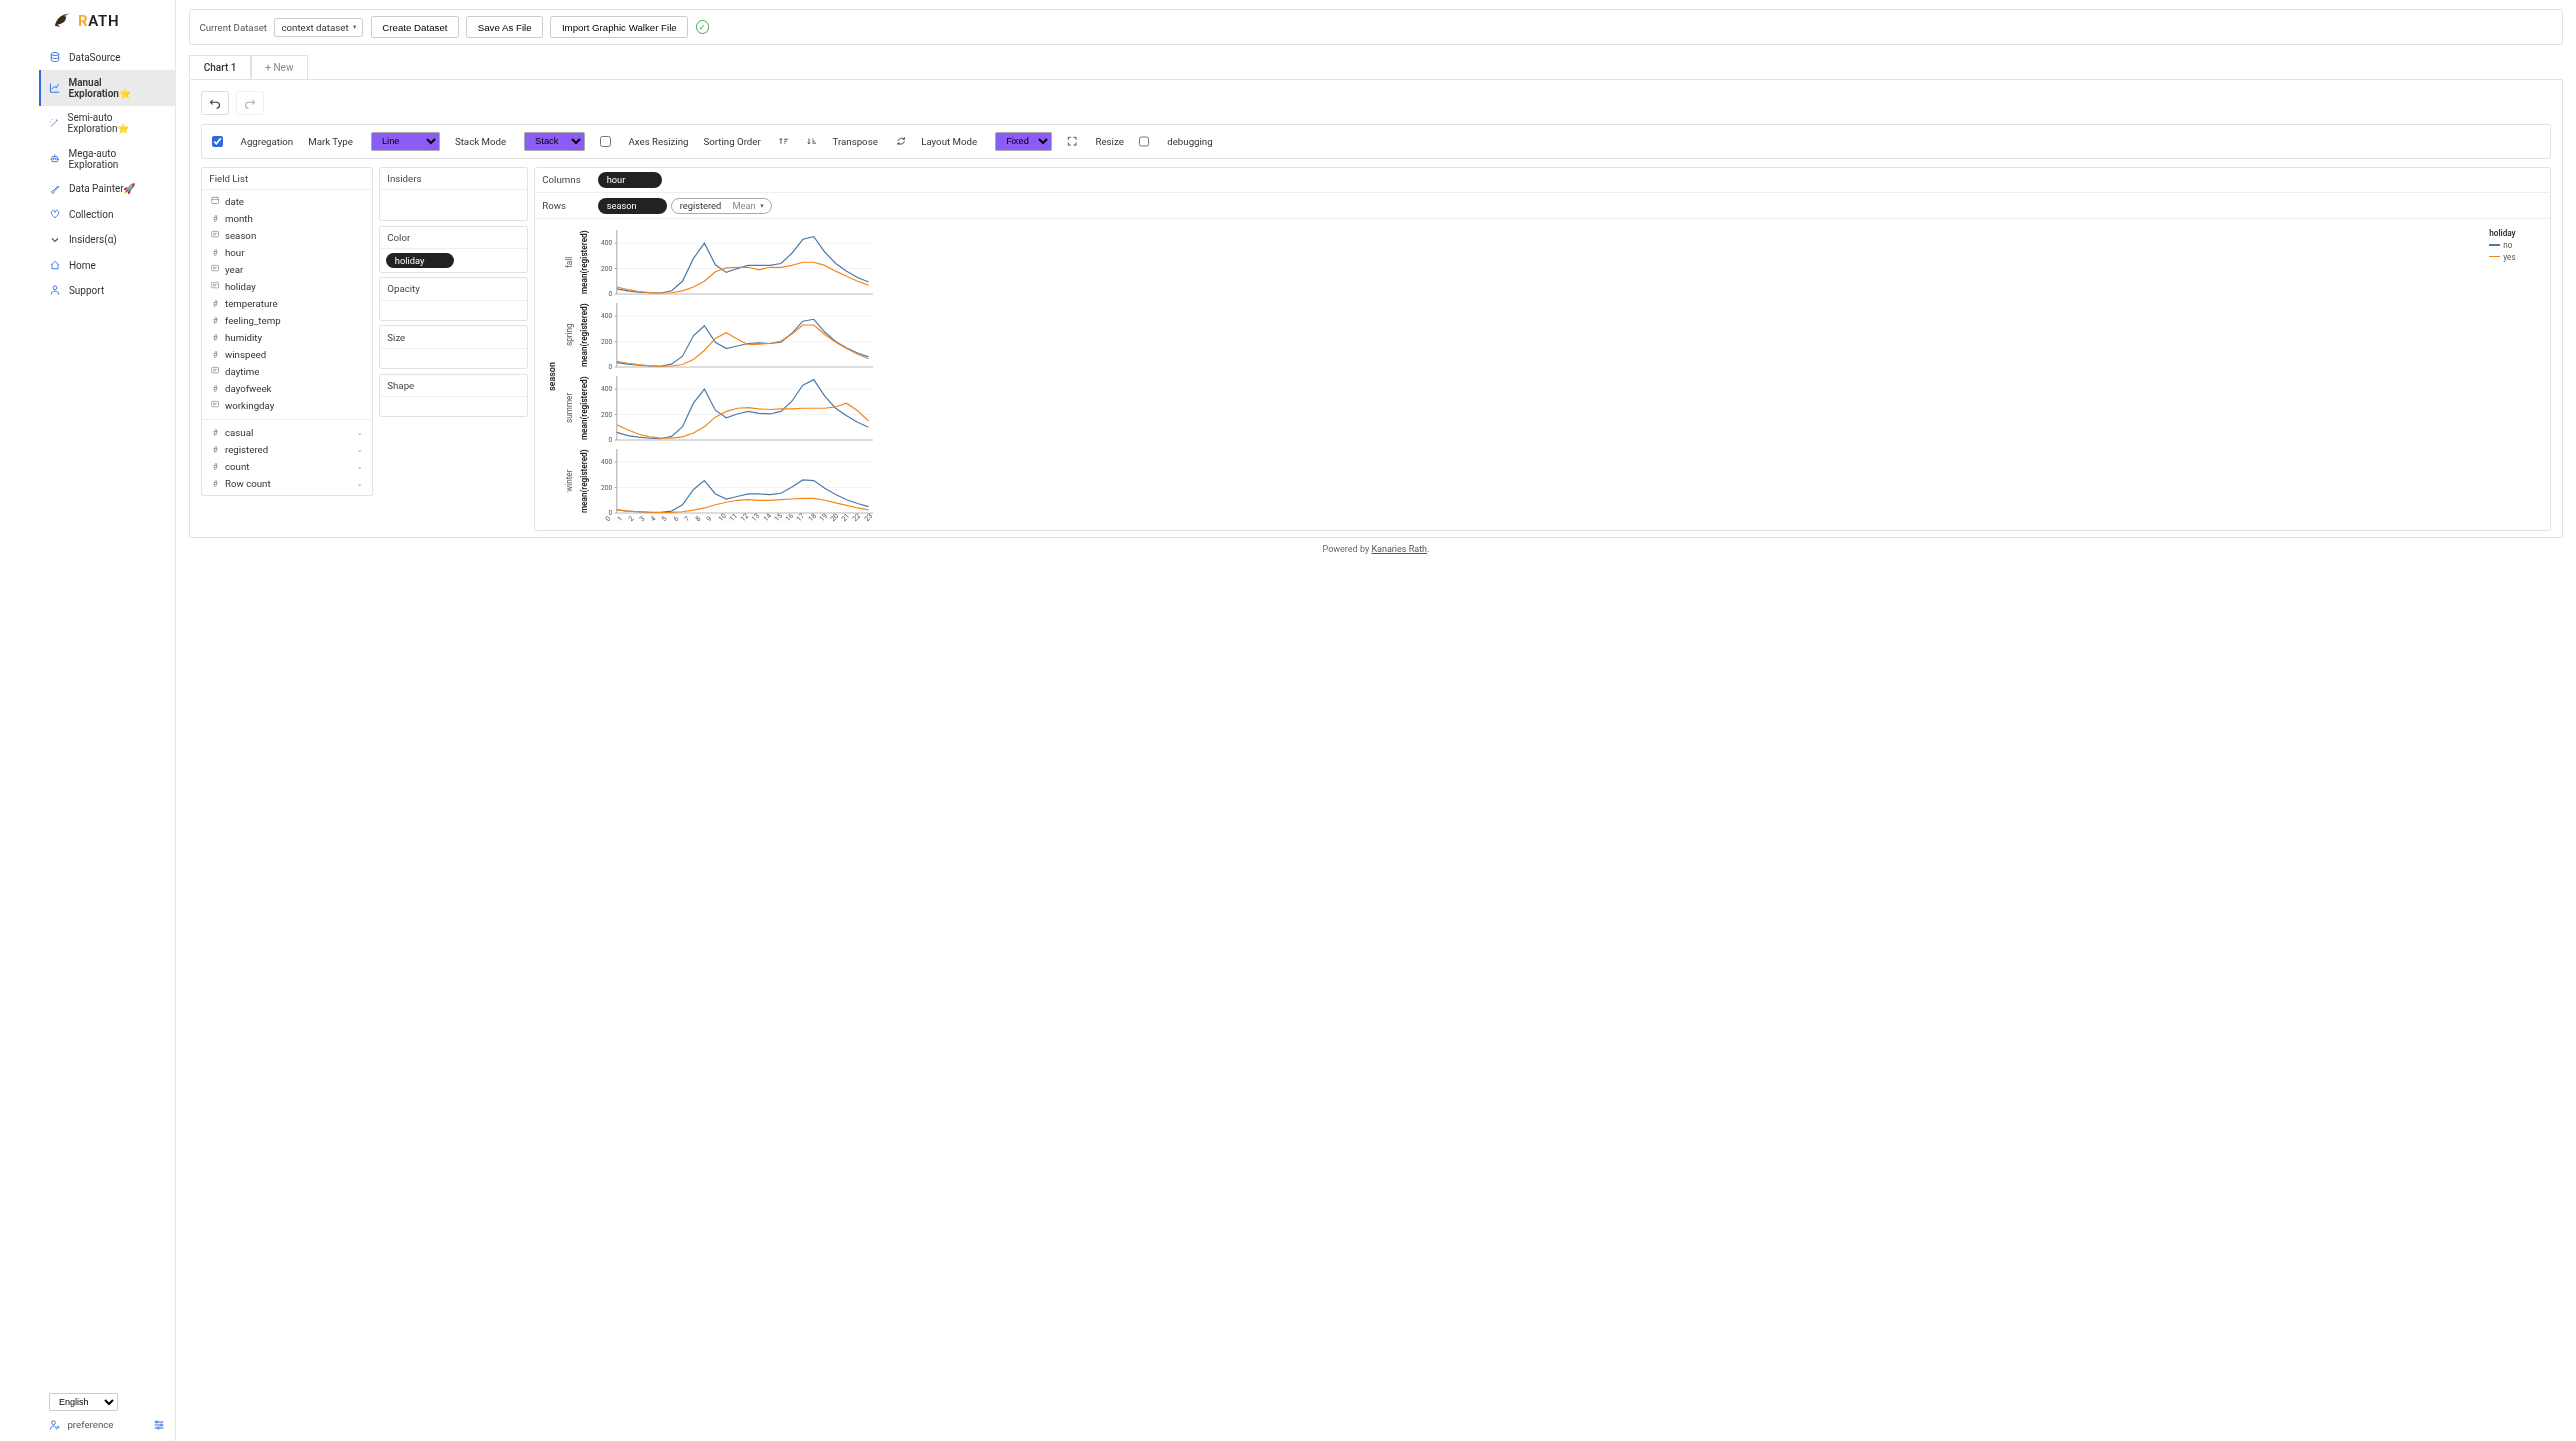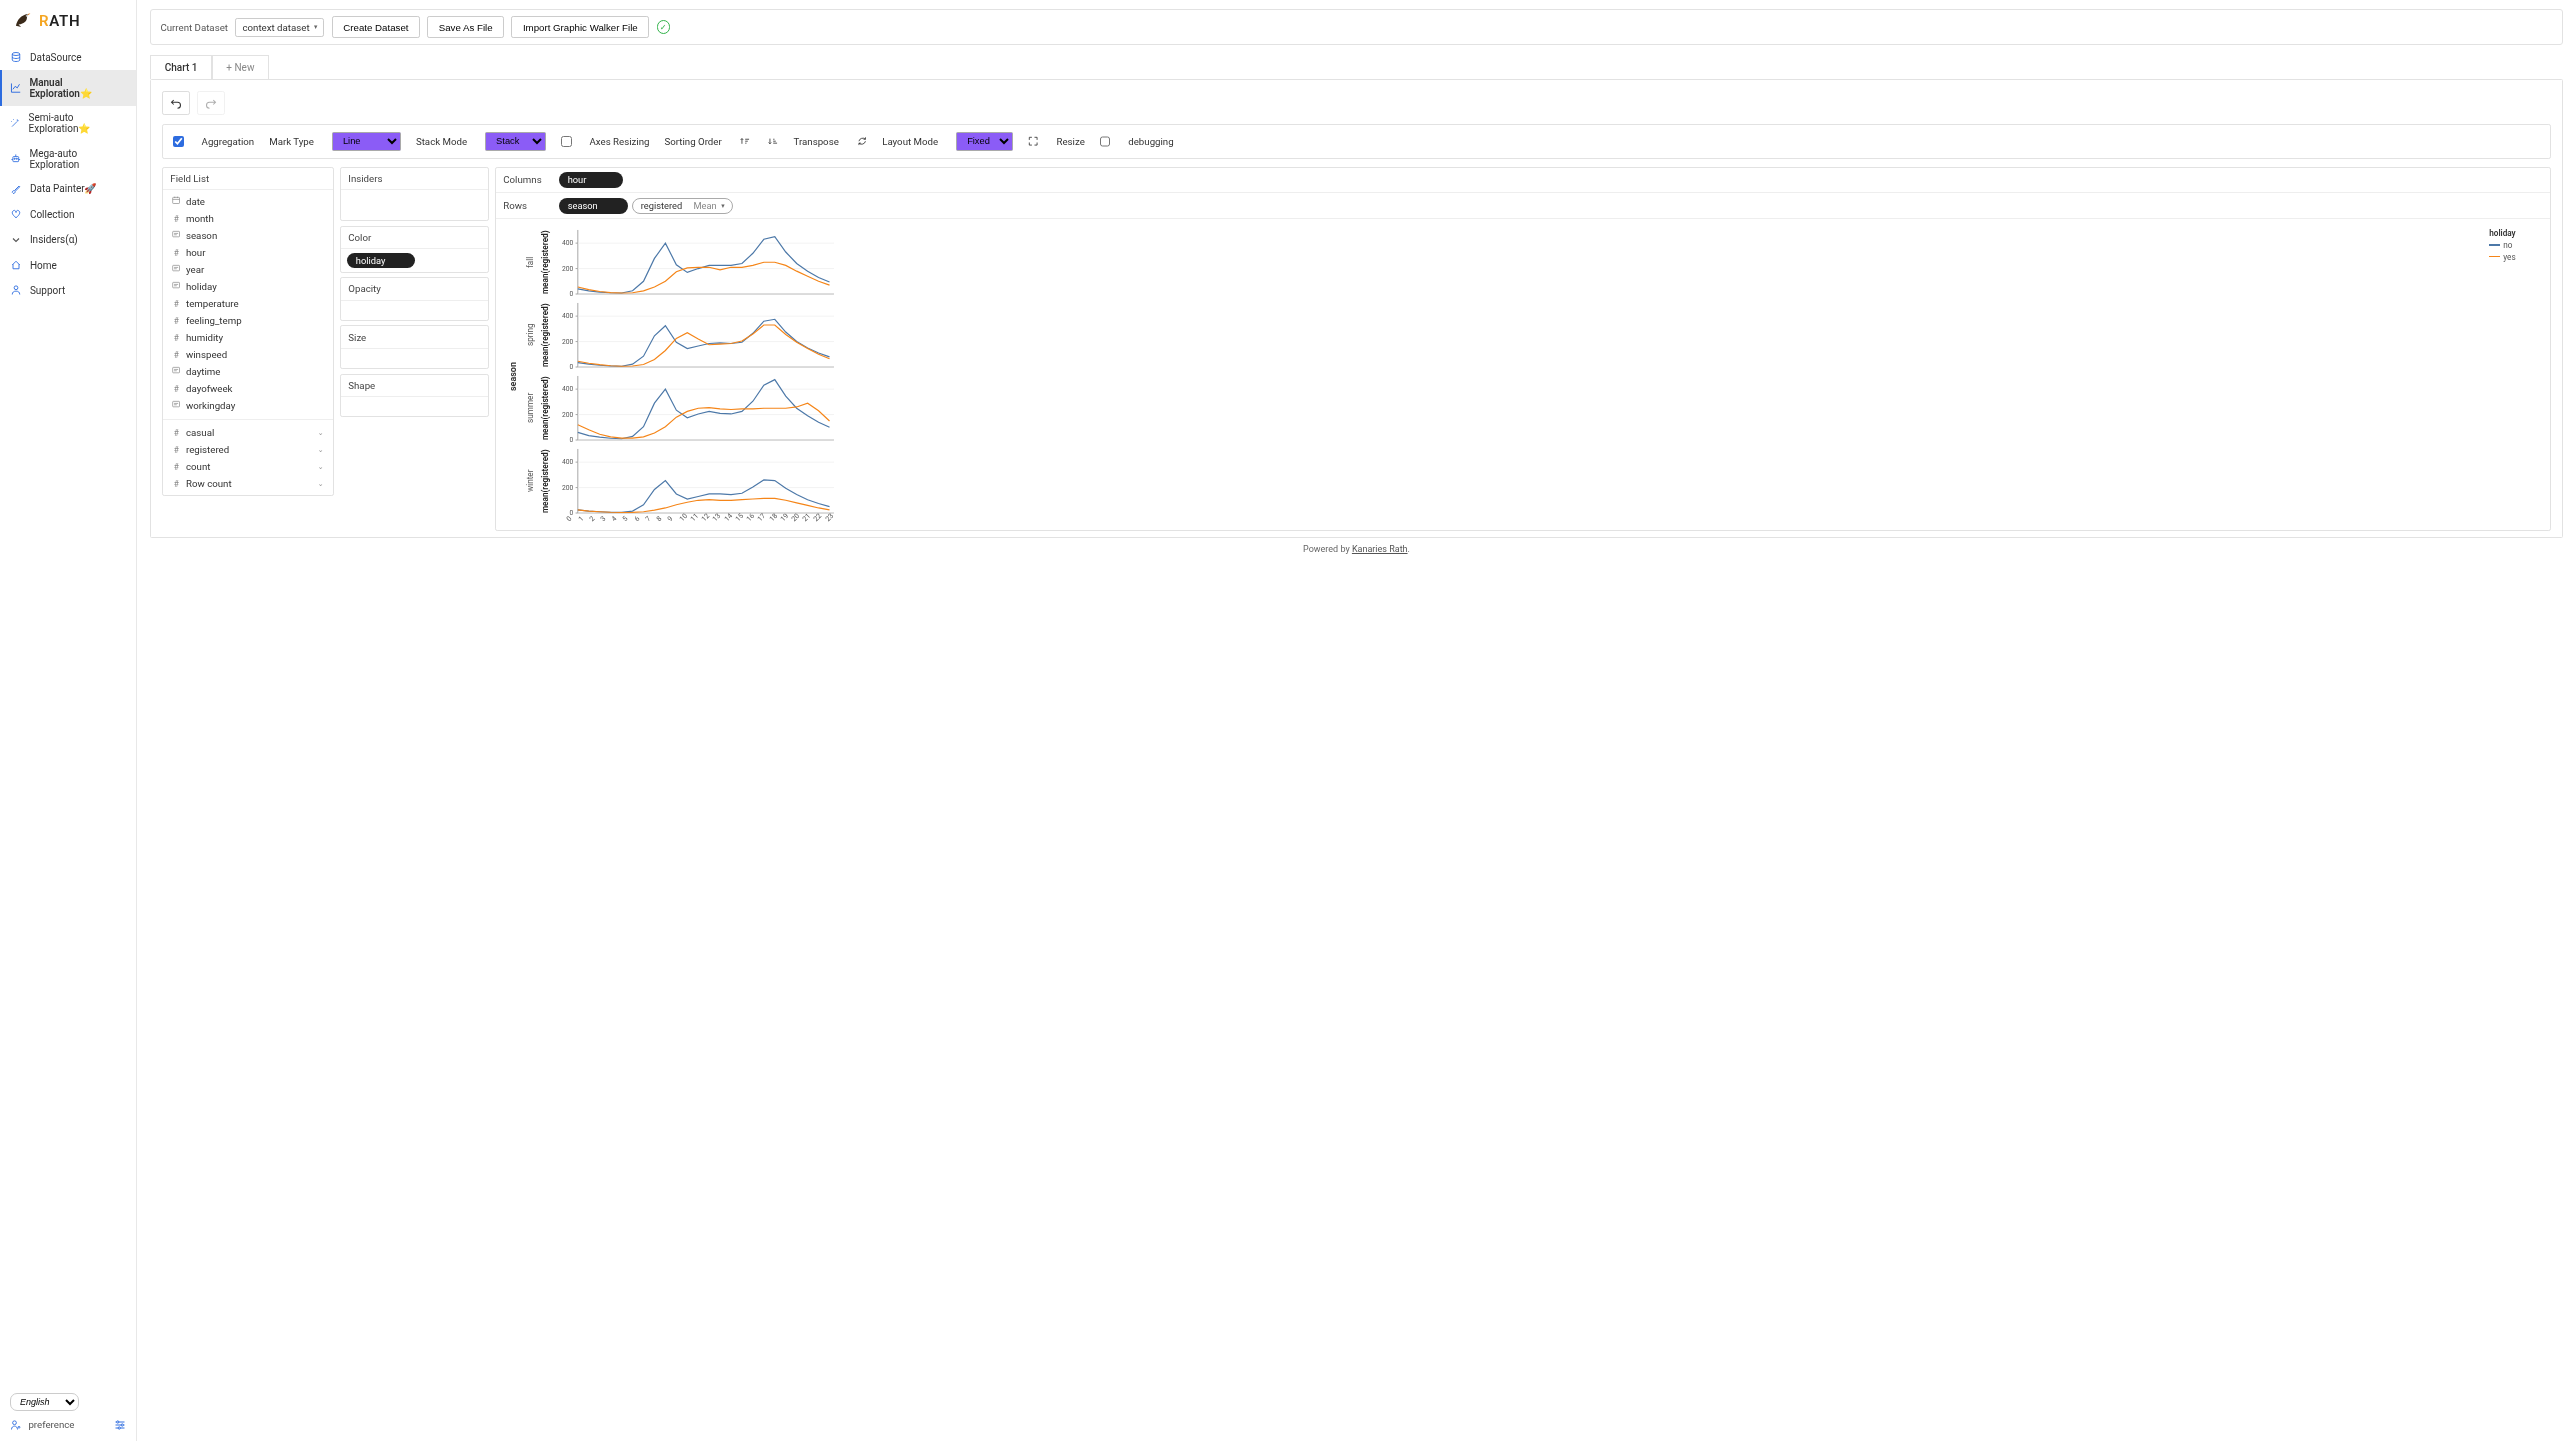--- a/index.html
+++ b/index.html
@@ -1,29 +1,29 @@
 <!DOCTYPE html>
 <html style="font-size:12px"><head>
 <meta charset="utf-8">
 <style>
 * { box-sizing: border-box; margin: 0; padding: 0; }
 body { font-family: -apple-system, BlinkMacSystemFont, "Segoe UI", Roboto, sans-serif; font-size: 9.7px; color: #333; background: #fff; }
-.app { display: flex; height: 100vh; }
+.app { display: flex; height: 100vh; margin-left: 39px; }
 .sidebar { width: 137px; border-right: 0.7px solid #e8e8e8; display: flex; flex-direction: column; background:#fff; }
 .logo { padding: 10.4px 12px; display:flex; align-items:center; gap:6px; }
 .logo-bird { width:21px; height:21px; }
 .logo-text { font-size:15px; font-weight:600; letter-spacing:0.7px; }
 .logo-text .r { color:#f5a623; }
 .logo-text .ath { color:#222; }
 .nav { flex:1; padding-top:3px; }
 .nav-item { display:flex; align-items:center; gap:7.5px; padding:6.7px 10.4px; cursor:pointer; font-size:10px; color:#333; }
 .nav-item.active { background:#eaeaea; border-left:2.2px solid #2d6cdf; font-weight:600; padding-left:8.2px; }
 .nav-icon { width:12px; height:12px; display:inline-flex; align-items:center; justify-content:center; }
 .sidebar-footer { padding:7.5px 10.4px 10.4px; }
-.lang-select { width:69px; border:0.7px solid #ccc; padding:2.2px 4.5px; font-size:9px; border-radius:7px; background:#fff;font-style:italic; }
+.lang-select { width:69px; border:0.7px solid #ccc; padding:2.2px 4.5px; font-size:9px; border-radius:1px; background:#fff; }
 .pref-row { display:flex; align-items:center; gap:6px; margin-top:7.5px; font-size:9.7px; color:#555; cursor:pointer; }
 
 .main { flex:1; padding:9px 13.4px 0 13.4px; overflow:auto; background:#fff; }
 .topbar { display:flex; align-items:center; gap:7.5px; padding:6px 9px; border:0.7px solid #e2e2e2; border-radius:3px; }
 .topbar-label { font-size:9.7px; color:#555; }
 .select { border:0.7px solid #ccc; padding:3px 6px; font-size:9.7px; border-radius:2.2px; background:#fff; cursor:pointer; display:inline-flex; align-items:center; gap:4.5px; }
 .btn { border:0.7px solid #ccc; background:#fff; padding:4.5px 10.4px; font-size:9.7px; border-radius:2.2px; cursor:pointer; }
 .check-ok { width:13.4px; height:13.4px; border:1.1px solid #32b34a; border-radius:50%; display:inline-flex; align-items:center; justify-content:center; color:#32b34a; font-size:8.2px; }
 
 .tabs { display:flex; margin-top:10.4px; }

